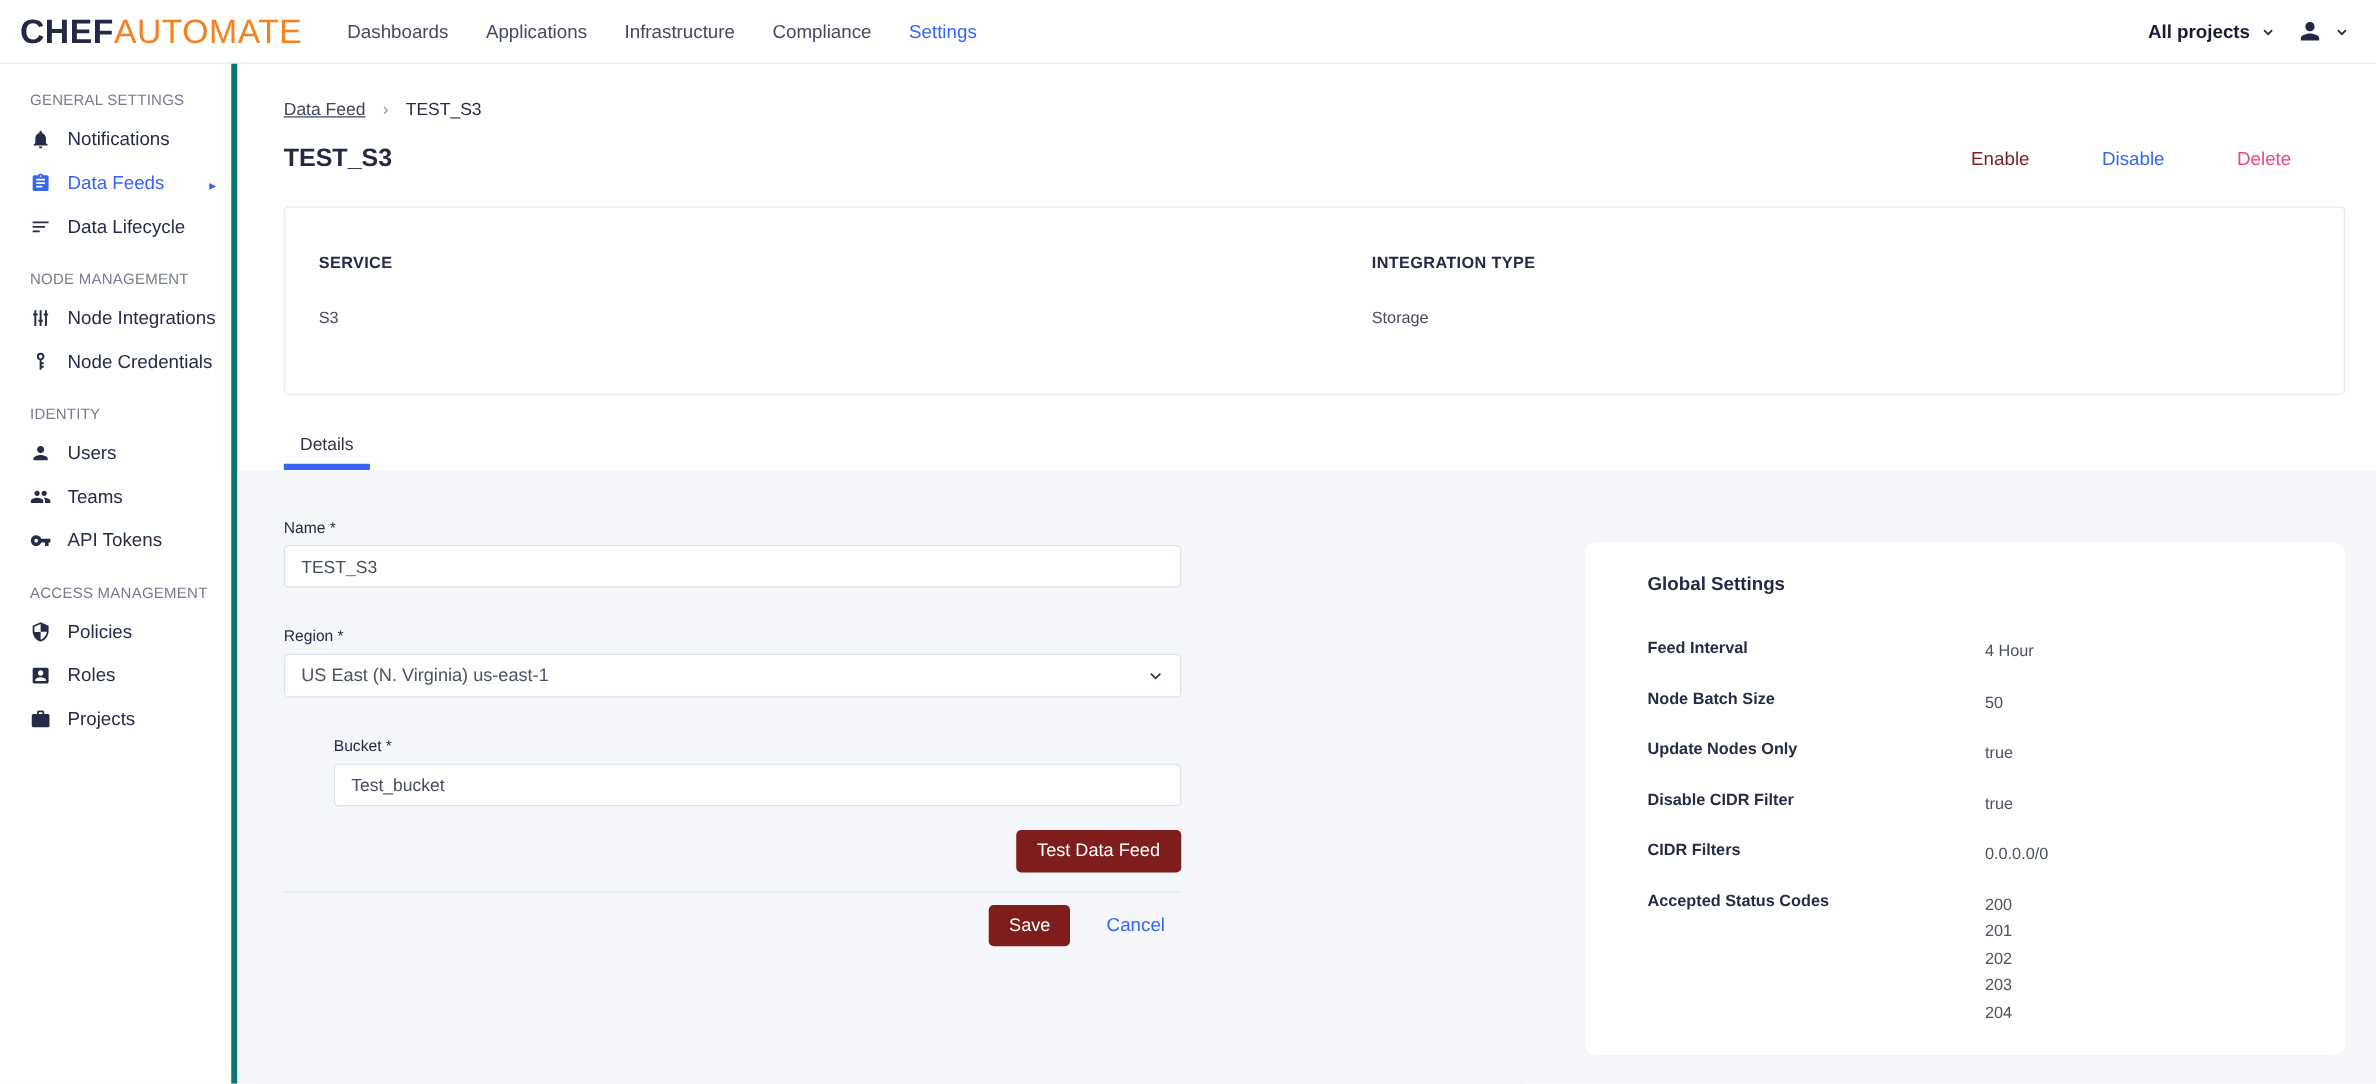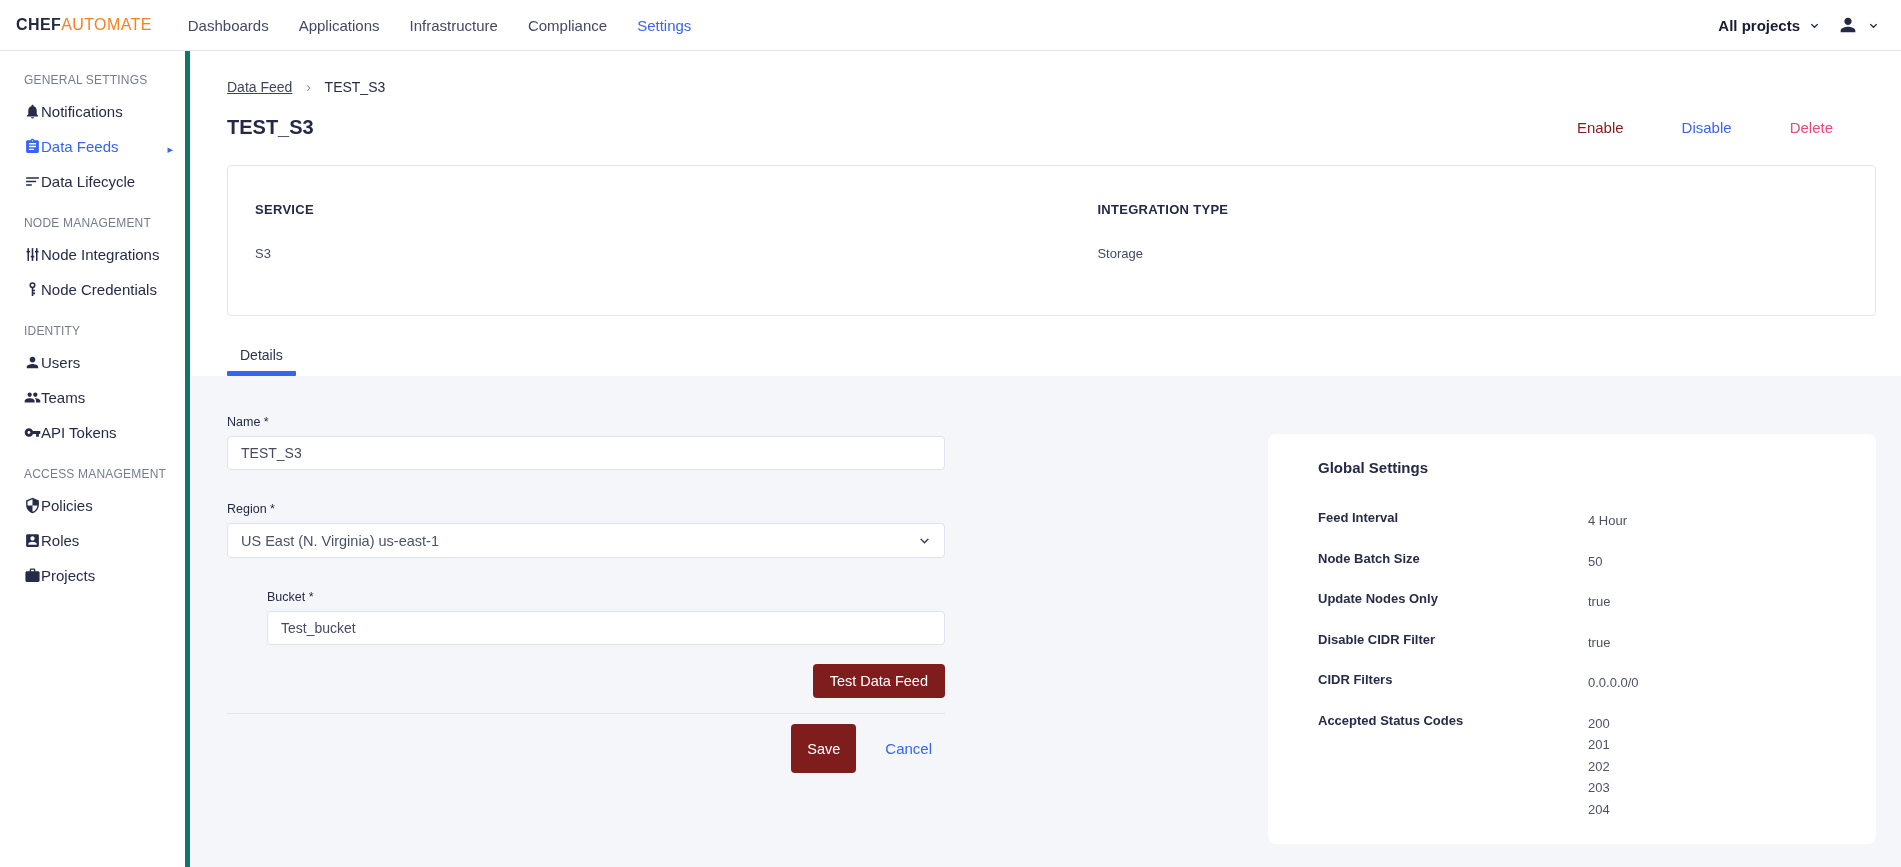--- a/index.html
+++ b/index.html
@@ -8,39 +8,39 @@
     width:1901px; height:867px; overflow:hidden; background:#fff;
     font-family:"Liberation Sans", sans-serif; color:#262c47;
   }
   svg { display:block; }
 
   
   .topbar{
     height:51px; display:flex; align-items:center; padding:0 22px 0 16px;
     border-bottom:1px solid #e3e6ee; background:#fff;
   }
-  .logo{ font-size:16px; letter-spacing:.4px; white-space:nowrap; }
+  .logo{ font-size:27px; letter-spacing:.4px; white-space:nowrap; }
   .logo .chef{ font-weight:800; color:#232942; }
   .logo .automate{ font-weight:400; color:#f58220; }
   .nav-items{ display:flex; gap:30px; margin-left:36px; font-size:15px; color:#434963;align-items:center; }
   .nav-item{ cursor:pointer; }
   .nav-item.active{ color:#3864f2; }
   .topbar-right{ margin-left:auto; display:flex; align-items:center; gap:9px; }
   .projects-label{ font-size:15px; font-weight:700; color:#171c33; cursor:pointer; }
   .chev{ color:#232942; }
 
   
   .shell{ display:flex; height:816px; }
 
   
   .sidebar{ width:190px; min-width:190px; background:#fff; border-right:5px solid #0f766e; padding-top:8px; }
   .side-label{ font-size:12px; color:#767c8e; letter-spacing:.2px; padding:17px 0 7px 24px; }
   .side-label.first{ padding-top:14px; }
   .side-item{
-    display:flex; align-items:flex-end; gap:0; padding:9px 12px 9px 24px;
+    display:flex; align-items:flex-end; gap:13px; padding:9px 12px 9px 24px;
     font-size:15px; color:#262c47; cursor:pointer;
   }
   .side-item svg{ width:17px; height:17px; flex:none; }
   .side-item.active{ color:#3864f2; }
   .side-item .arrow{ margin-left:auto; color:#3864f2; font-size:11px; line-height:1; }
 
   
   .main{ flex:1; display:flex; flex-direction:column; background:#fff; overflow:hidden; }
   .page-head{ padding:28px 25px 0 37px; }
   .breadcrumb{ font-size:14px; color:#3f455e; }
@@ -301,21 +301,21 @@
         <div class="field tight">
           <label class="field-label">Bucket *</label>
           <input class="text-input" type="text" value="Test_bucket" style="">
         </div>
 
         <div class="test-row">
           <button class="btn-primary">Test Data Feed</button>
         </div>
         <div class="divider"></div>
         <div class="save-row">
-          <button class="btn-primary" style="height:49px; padding:0 16px;">Save</button>
+          <button class="btn-primary" style="height:33px; padding:0 16px;">Save</button>
           <span class="cancel-link">Cancel</span>
         </div>
       </div>
 
       <div class="right-col">
         <div class="gs-card">
           <div class="gs-title">Global Settings</div>
 
           <div class="gs-row first">
             <div class="gs-row-label">Feed Interval</div>

